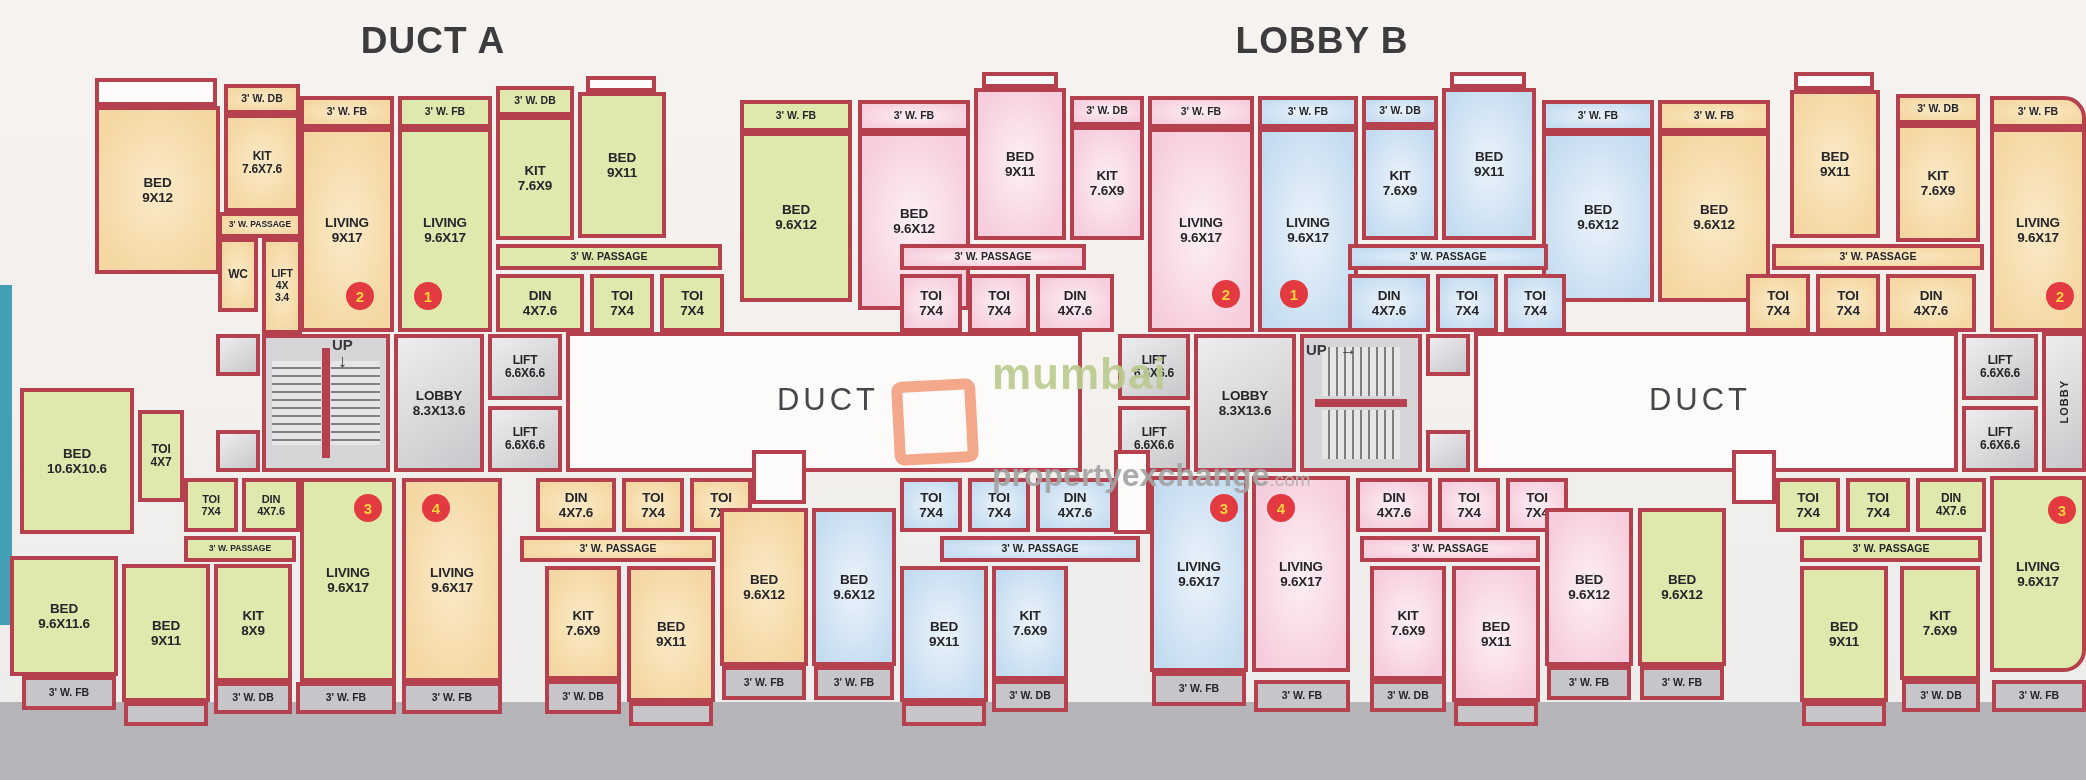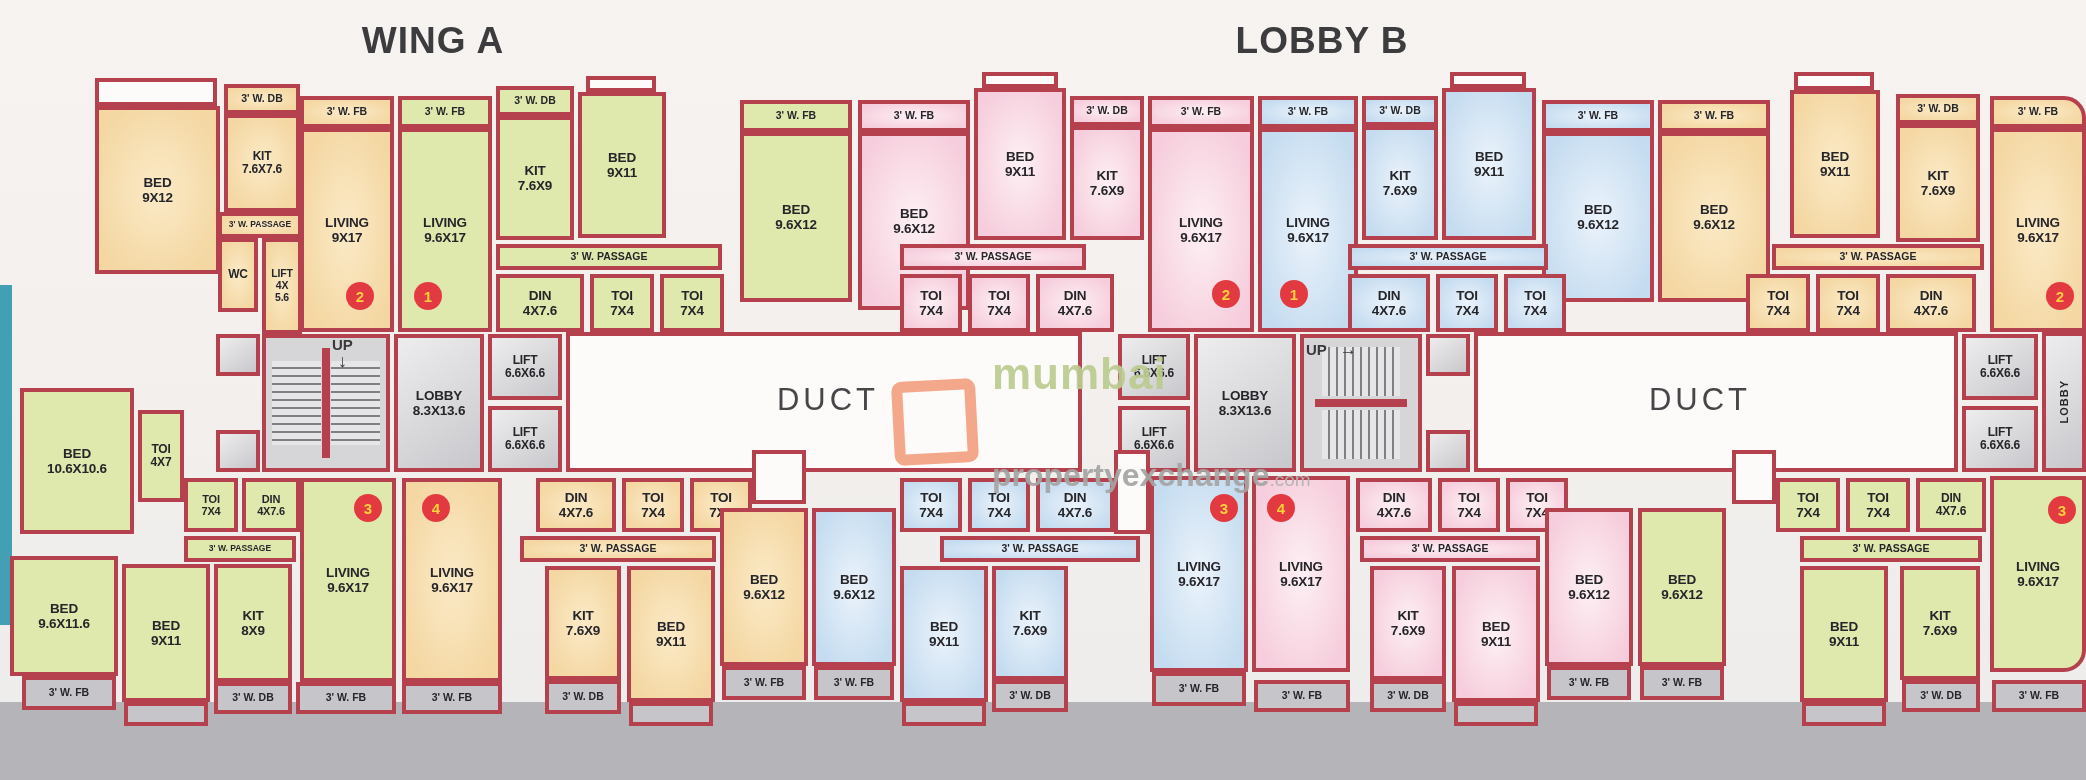--- a/index.html
+++ b/index.html
@@ -47,21 +47,21 @@
   .wm-l2{font-size:32px;color:#a5a5a5;font-weight:bold;margin-top:15px;}
   .wm-com{font-size:19px;color:#b3b3af;font-weight:normal;}
 </style>
 </head>
 <body>
 
 <div class="plan" id="plan">
   <div class="ground"></div>
   <div class="teal"></div>
 
-  <div class="lab title" style="left:433px;top:20px">WING A</div>
+  <div class="lab title" style="left:433px;top:20px">DUCT A</div>
   <div class="lab title" style="left:1322px;top:20px">LOBBY B</div>
 
   <div class="lab duct" style="left:828px;top:400px">DUCT</div>
   <div class="lab duct" style="left:1700px;top:400px">DUCT</div>
 
   <div class="lab up" style="left:332px;top:336px">
     <span>UP</span>
     <span class="adown">↓</span>
   </div>
   <div class="lab up" style="left:1306px;top:340px">
@@ -90,21 +90,21 @@
     </div>
     <div class="room c-tan band" style="left: 218px; top: 212px; width: 84px; height: 26px; font-size: 8.5px;">
       <div>3' W. PASSAGE</div>
     </div>
     <div class="room c-tan" style="left: 218px; top: 238px; width: 40px; height: 74px; font-size: 12px;">
       <div>WC</div>
     </div>
     <div class="room c-tan" style="left: 262px; top: 238px; width: 40px; height: 96px; font-size: 10.5px;">
       <div>LIFT</div>
       <div>4X</div>
-      <div>5.6</div>
+      <div>3.4</div>
     </div>
     <div class="room c-tan band" style="left: 300px; top: 96px; width: 94px; height: 32px;">
       <div>3' W. FB</div>
     </div>
     <div class="room c-tan" style="left: 300px; top: 128px; width: 94px; height: 204px;">
       <div>LIVING</div>
       <div>9X17</div>
     </div>
     <div class="room c-green band" style="left: 398px; top: 96px; width: 94px; height: 32px;">
       <div>3' W. FB</div>

